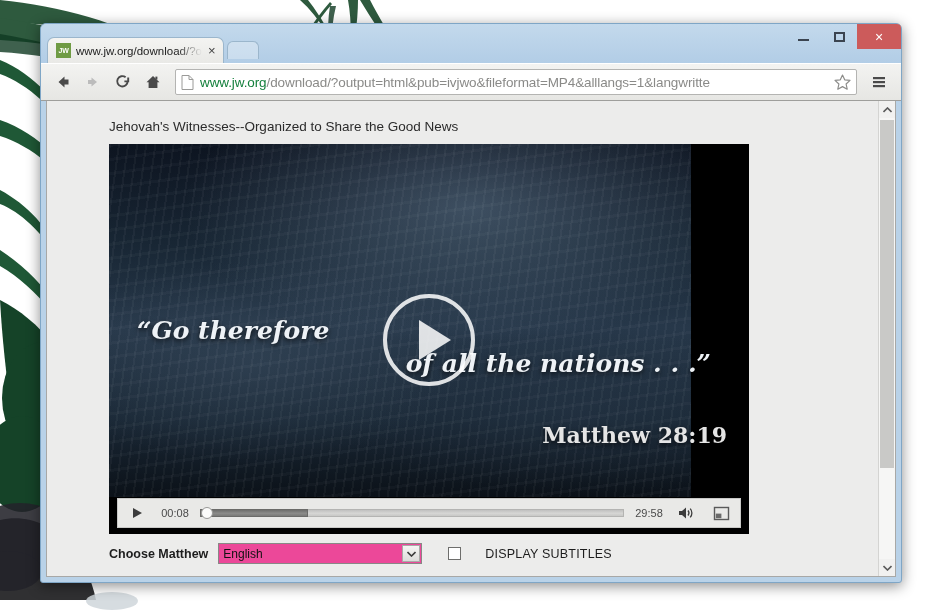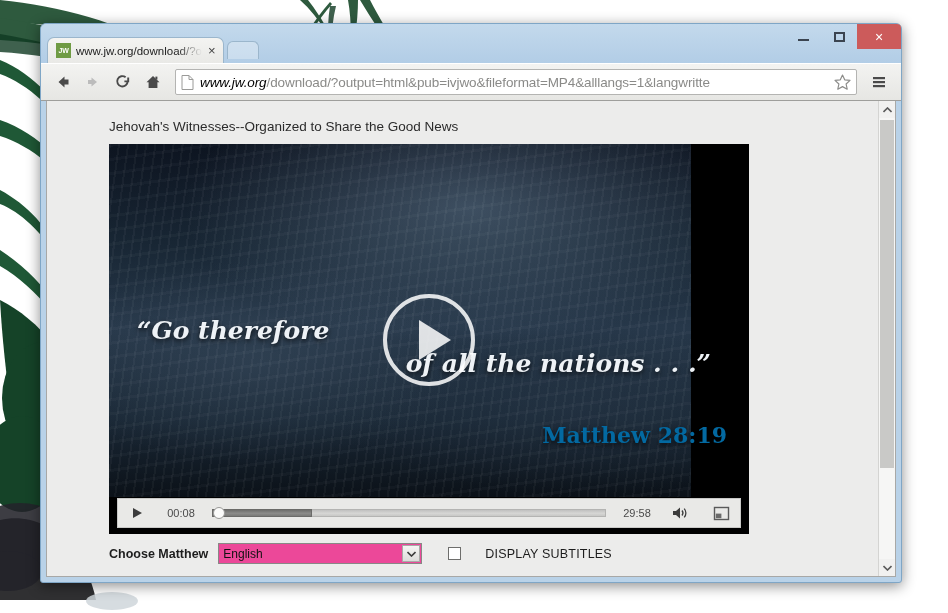--- a/index.html
+++ b/index.html
@@ -144,21 +144,21 @@
     border-radius: 2px;
     display: flex; align-items: center;
     padding: 0 4px 0 5px;
     overflow: hidden;
   }
   #page-icon { flex: none; margin-right: 6px; }
   #url {
     flex: 1; font-size: 13.5px; white-space: nowrap; overflow: hidden;
     color: #8a8a88; letter-spacing: -0.1px;
   }
-  #url .host { color: #000000; font-style: italic; }
+  #url .host { color: #15803d; }
   #star { flex: none; margin-left: 3px; }
 
   
   #content {
     flex: 1;
     background: #ececeb;
     margin: 0 5px 5px 5px;
     border: 1px solid #a8a8a6;
     border-top: none;
     display: flex;
@@ -206,21 +206,21 @@
     font-style: italic; font-weight: bold;
     font-size: 25px; line-height: 1.32;
     text-shadow: 0 2px 5px rgba(0,0,0,0.75);
     z-index: 3;
   }
   #quote .l1 { display:block; text-align: left; padding-left: 10px; }
   #quote .l2 { display:block; text-align: left; }
   #quote .l3 { display:block; text-align: right; padding-right: 6px; }
   #citation {
     position: absolute; right: 22px; top: 278px;
-    color: #0369a1;
+    color: #e5e5e5;
     font-family: "DejaVu Serif", serif;
     font-weight: bold; font-size: 22px;
     text-shadow: 0 2px 5px rgba(0,0,0,0.75);
     z-index: 3;
   }
   #play-overlay {
     position: absolute;
     left: 50%; top: 196px;
     transform: translate(-50%, -50%);
     width: 96px; height: 96px;
@@ -228,21 +228,21 @@
   }
 
   
   #controls {
     position: absolute; left: 8px; right: 8px; bottom: 6px;
     height: 30px;
     background: #e9e9e7;
     border: 1px solid #c9c9c7;
     display: flex; align-items: center;
     padding: 0 6px;
-    gap: 14px;
+    gap: 8px;
   }
   #ctrl-play { width: 26px; display: flex; align-items: center; justify-content: center; }
   .time {
     font-size: 11px; color: #4a4a4a;
     font-family: "Liberation Sans", sans-serif;
     min-width: 34px; text-align: center;
   }
   #seek {
     position: relative; flex: 1; height: 9px;
     display: flex; align-items: center;

